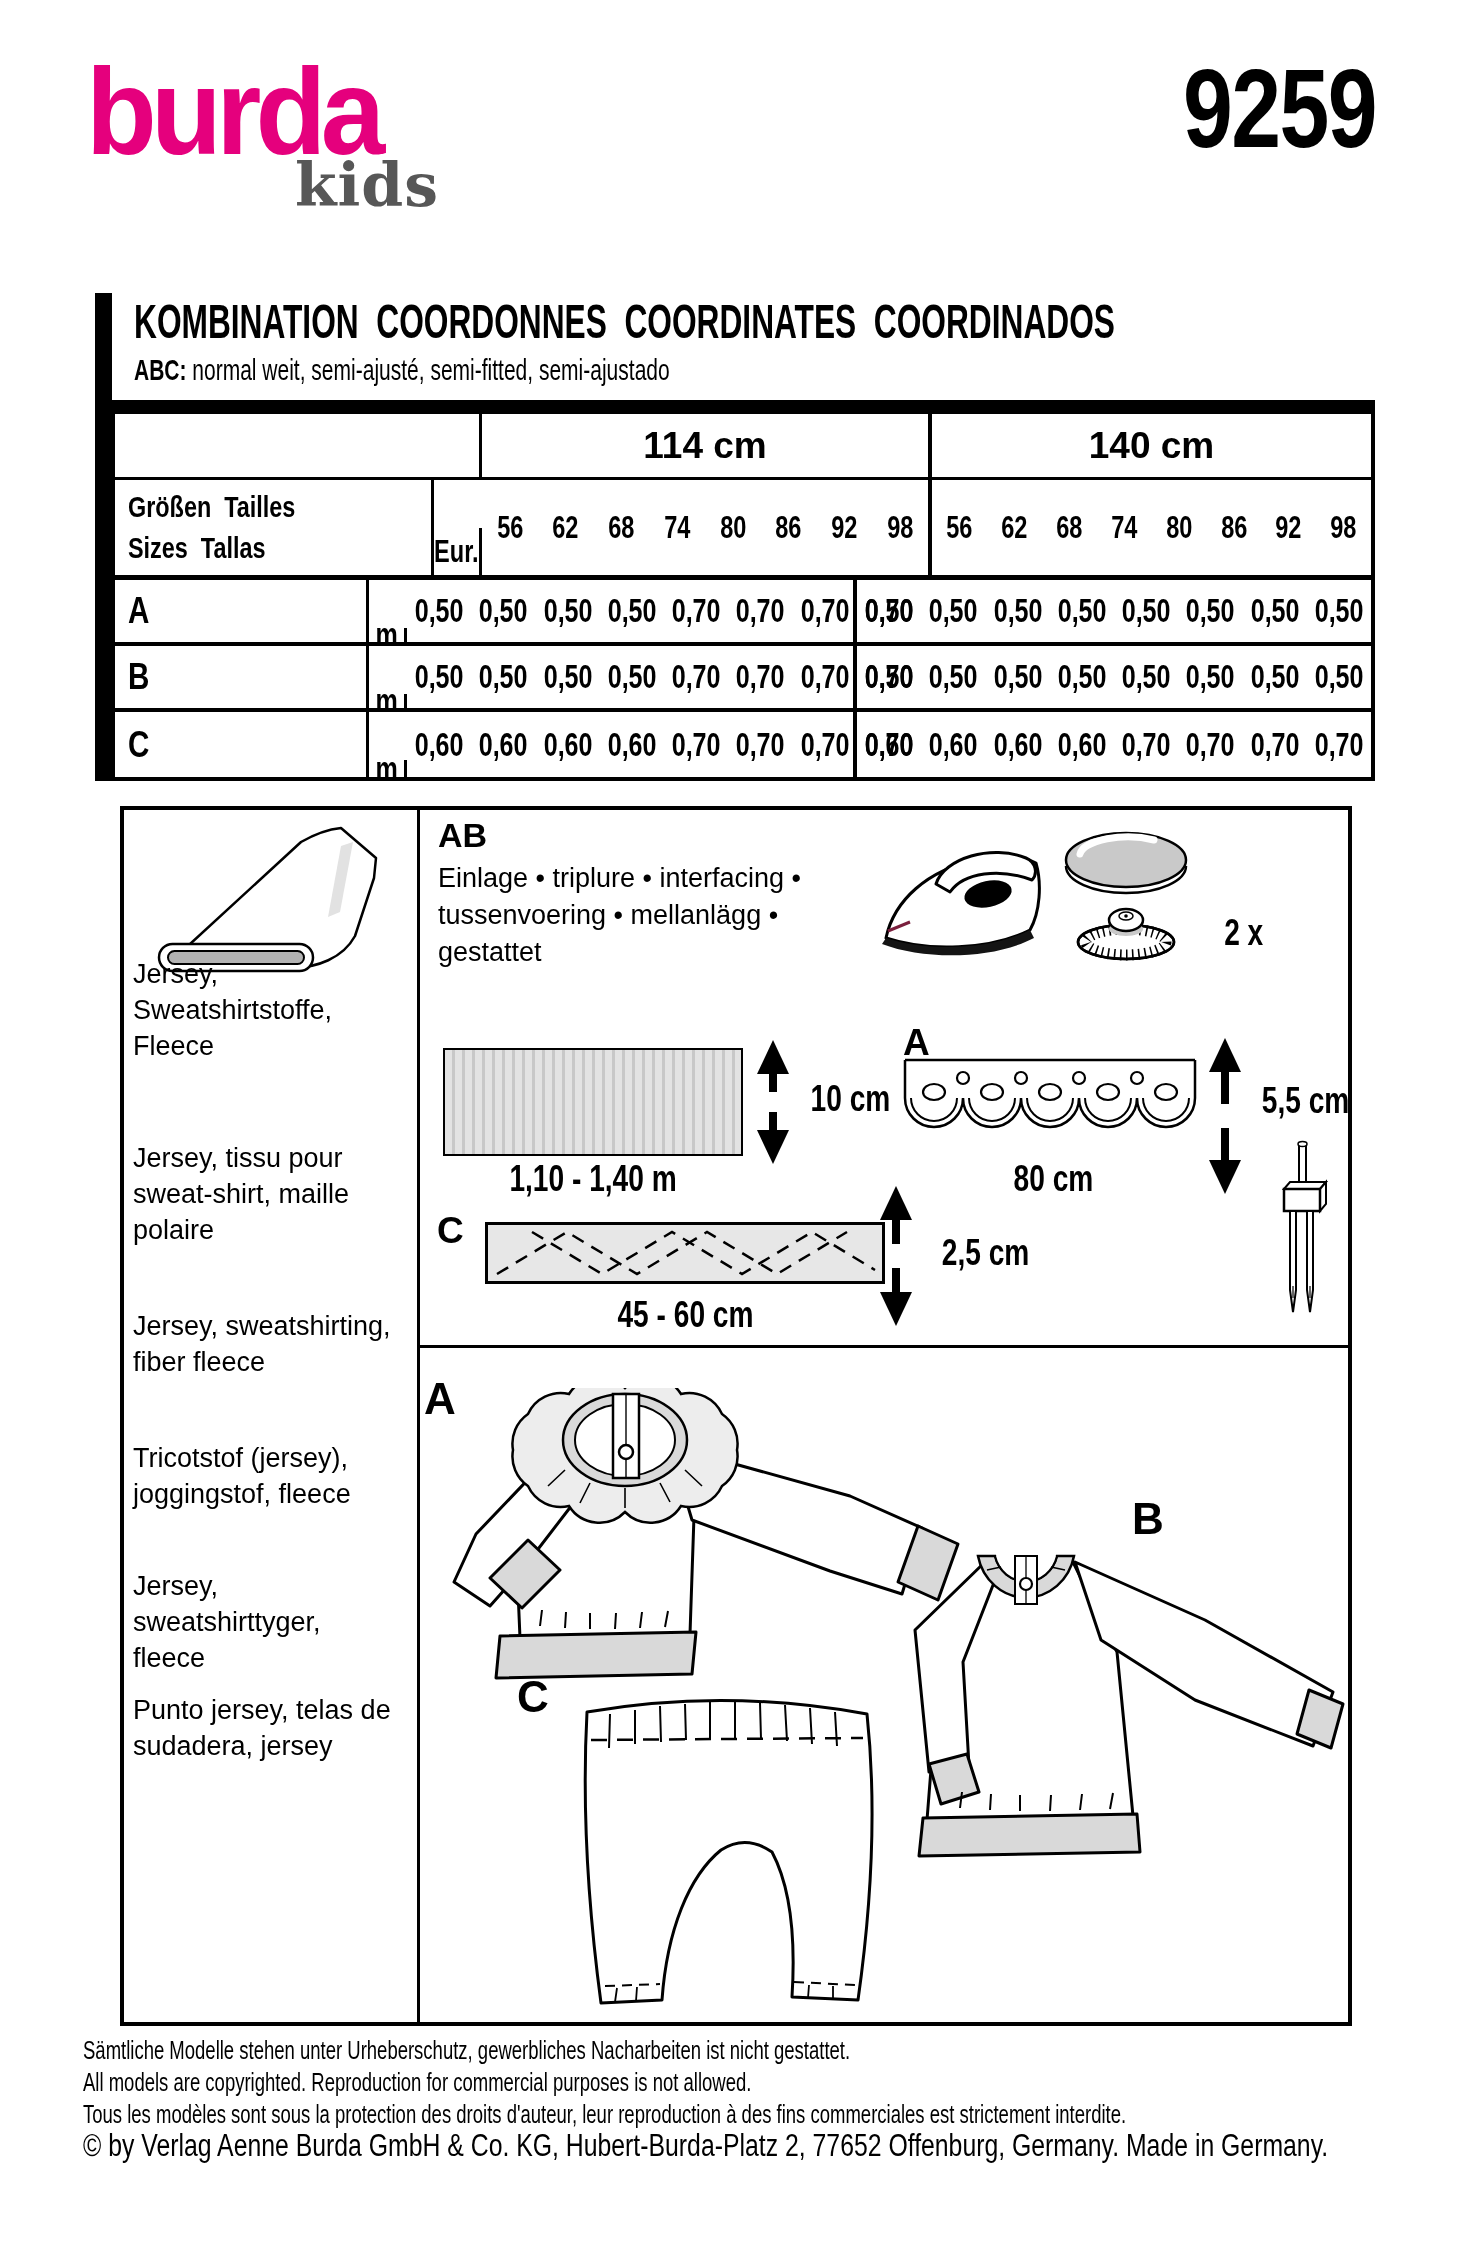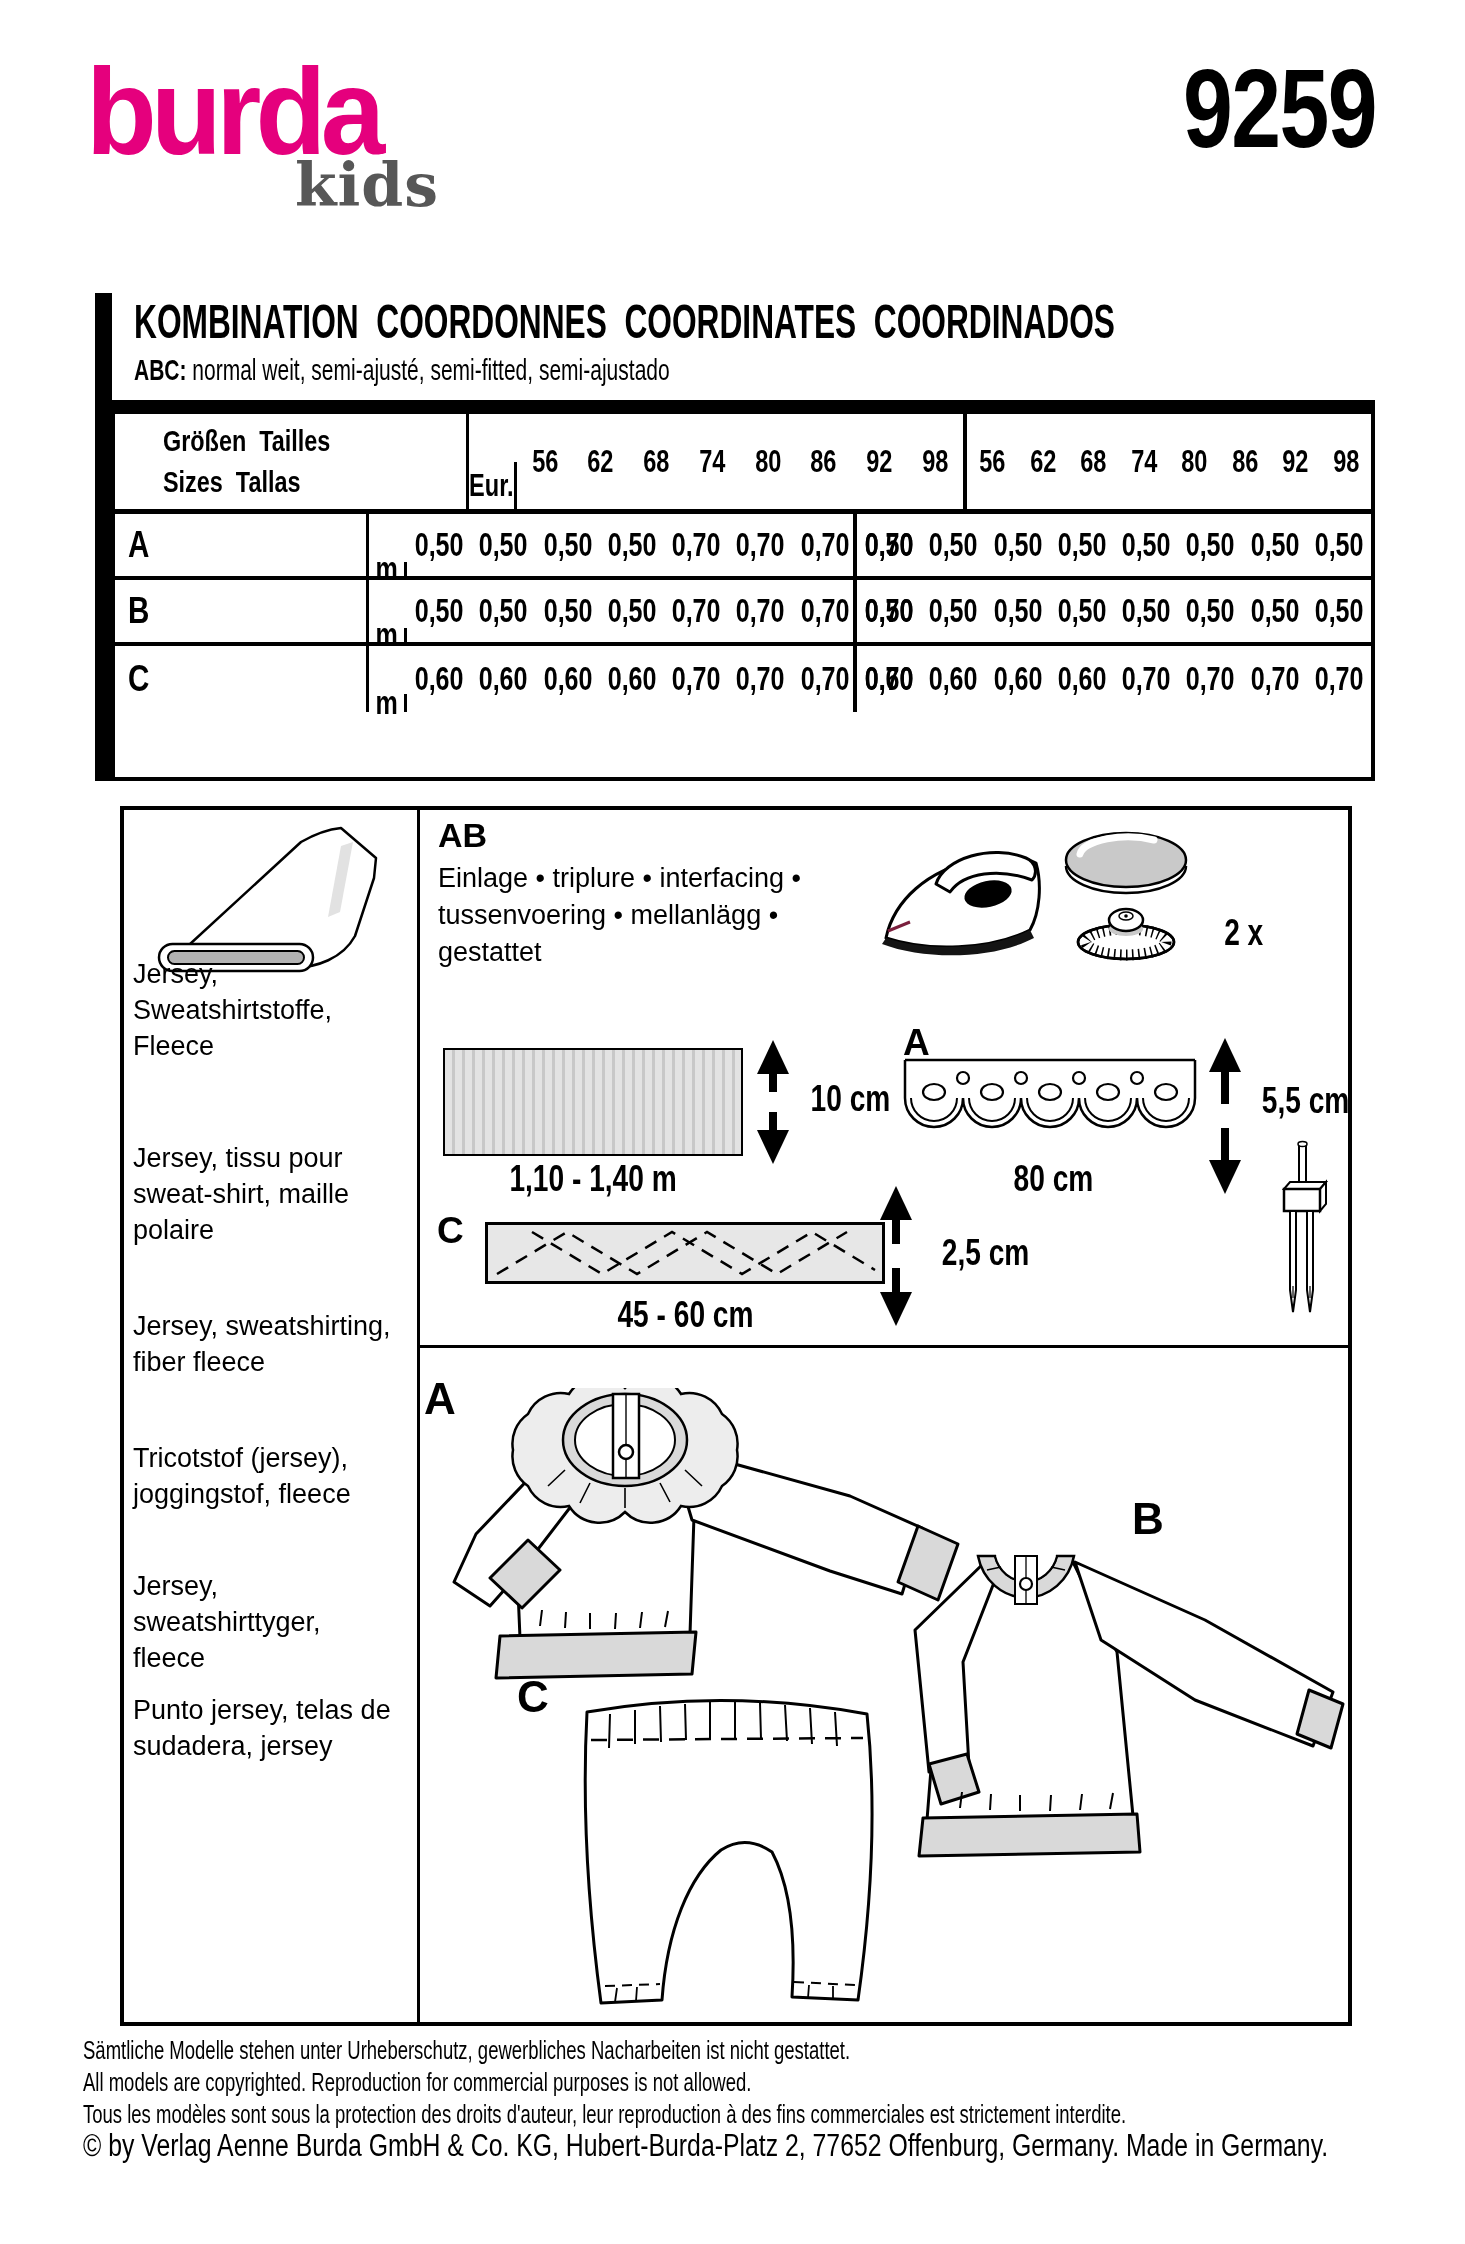--- a/index.html
+++ b/index.html
@@ -18,21 +18,21 @@
   
   .vbar{background:#000;}
   .mainTitle{font-size:48px;font-weight:bold;}
   .subTitle{font-size:30px;}
 
   
   .ftable{left:111px;top:400px;width:1264px;height:381px;border:4px solid #000;border-top:none;box-sizing:border-box;}
   .trow{display:flex;box-sizing:border-box;border-bottom:3px solid #000;}
   .tbar{height:14px;background:#000;}
   .r1{height:66px;}
-  .r2{height:100px;border-bottom-width:5px;padding-left:35px;}
+  .r2{height:100px;border-bottom-width:5px;}
   .rd{height:66px;border-bottom-width:4px;}
   .rd:last-child{border-bottom:none;}
   .c-lab{width:319px;border-right:3px solid #000;box-sizing:border-box;display:flex;flex-direction:column;justify-content:center;padding-left:13px;}
   .c-eur{width:48px;border-right:3px solid #000;box-sizing:border-box;display:flex;align-items:center;justify-content:center;margin-top:48px;}
   .c-s8{width:450px;border-right:4px solid #000;box-sizing:border-box;display:grid;grid-template-columns:repeat(8,1fr);align-items:center;justify-items:center;}
   .c-s8b{flex:1;border-right:none;display:grid;grid-template-columns:repeat(8,1fr);align-items:center;justify-items:center;}
   .c-empty{width:367px;border-right:3px solid #000;box-sizing:border-box;}
   .c-w{width:450px;border-right:4px solid #000;box-sizing:border-box;display:flex;align-items:center;justify-content:center;font-size:37px;font-weight:bold;}
   .c-w2{flex:1;border-right:none;display:flex;align-items:center;justify-content:center;font-size:37px;font-weight:bold;}
   .szlab{font-size:30px;font-weight:bold;line-height:1.35;}
@@ -70,20 +70,29 @@
   <div class="abs vbar" style="left:95px;top:293px;width:17px;height:488px;"></div>
   <div class="abs mainTitle" style="left:134px;top:294px;">
     <span class="cond" style="transform:scaleX(0.66);">KOMBINATION  COORDONNES  COORDINATES  COORDINADOS</span>
   </div>
   <div class="abs subTitle" style="left:134px;top:353px;">
     <span class="cond" style="transform:scaleX(0.70);"><b>ABC:</b><span> normal weit, semi-ajusté, semi-fitted, semi-ajustado</span></span>
   </div>
 
   <div class="abs ftable">
     <div class="tbar"></div>
+    <div class="trow r1">
+      <div class="c-empty"></div>
+      <div class="c-w">
+          <span>114 cm</span>
+        </div>
+      <div class="c-w2">
+          <span>140 cm</span>
+        </div>
+    </div>
     <div class="trow r2">
       <div class="c-lab">
         <div class="szlab"><span class="cond" style="transform:scaleX(0.78);">Größen  Tailles</span></div>
         <div class="szlab" style="text-decoration:underline;"><span class="cond" style="transform:scaleX(0.78);">Sizes  Tallas</span></div>
       </div>
       <div class="c-eur sznum">
           <span class="cnum">Eur.</span>
         </div>
       <div class="c-s8">
         <span class="sznum cnum">56</span>

